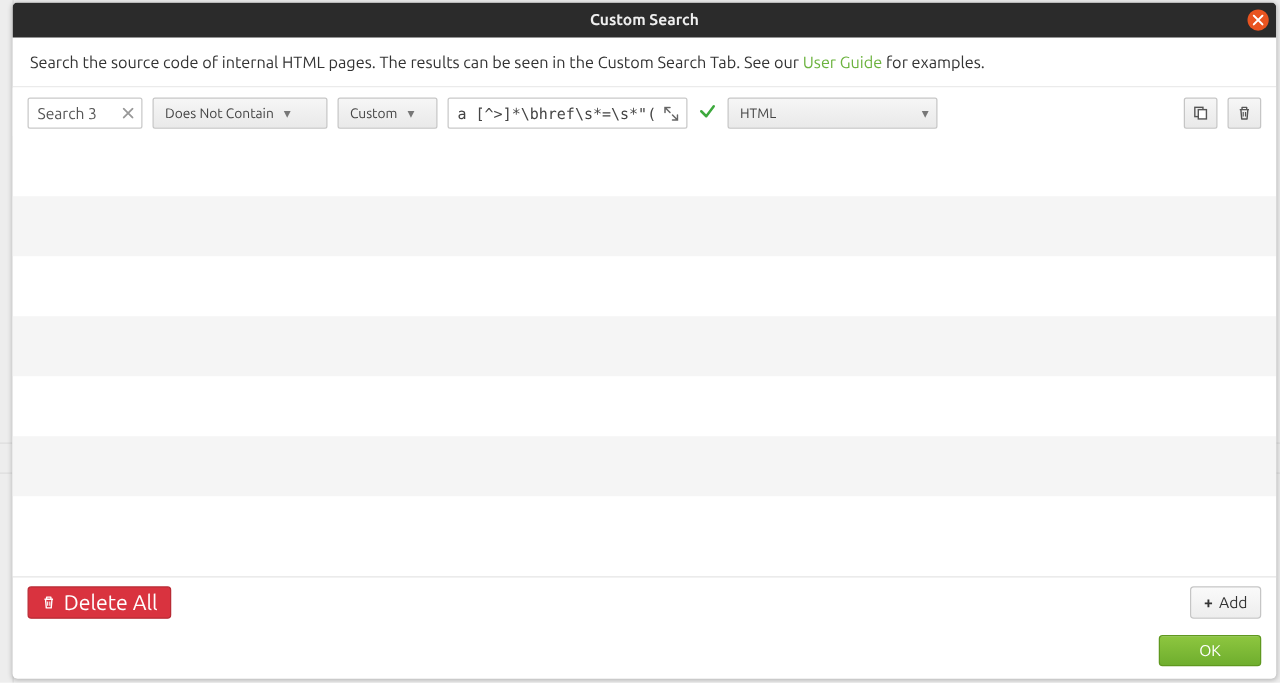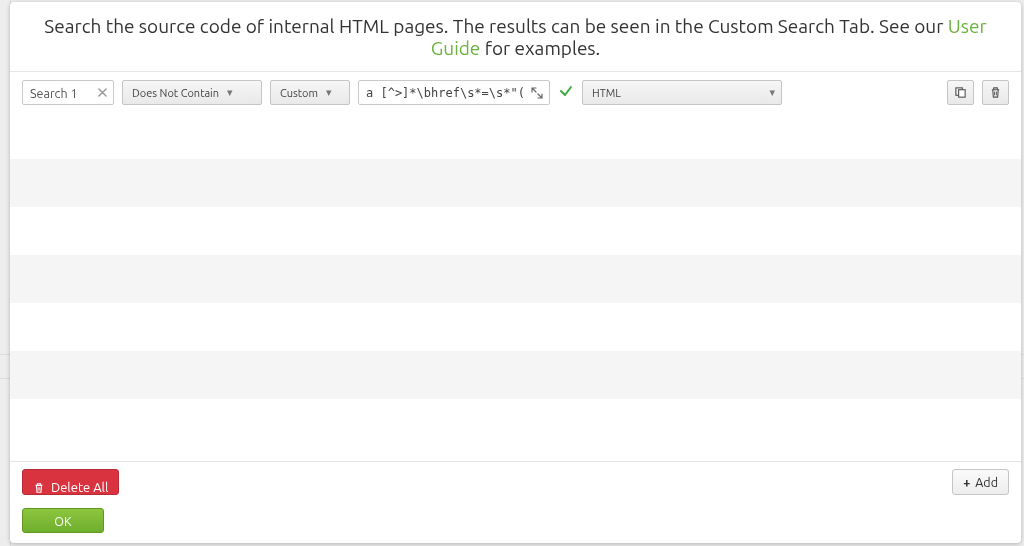--- a/index.html
+++ b/index.html
@@ -47,23 +47,22 @@
     border-radius: 50%;
     background: #e95420;
     display: flex; align-items: center; justify-content: center;
     cursor: pointer;
   }
   .titlebar .close svg { width: 9px; height: 9px; }
 
   .desc {
     padding: 13px 14px 12px 14px;
     color: #333;
-    font-size: 19px;
+    font-size: 13px;
     border-bottom: 1px solid #e5e5e5;
-    text-align: center;
   }
   .desc a { color: #6cb33f; text-decoration: none; }
 
   .row-area {
     flex: 1 1 auto;
     overflow: auto;
     background: #fff;
   }
 
   .search-row {
@@ -107,21 +106,21 @@
     padding: 0 6px 0 9px;
     gap: 8px;
     cursor: pointer;
     color:#444;
     font-size:11px;
   }
   .dropdown .dd-label { white-space: nowrap; }
   .dropdown .caret { color:#777; }
   .dd-contain { width: 140px; }
   .dd-regex   { width: 80px; }
-  .dd-html    { width: 200px; }
+  .dd-html    { width: 168px; }
 
   .pattern-field {
     display: flex;
     align-items: center;
     border: 1px solid #c9c9c9;
     border-radius: 2px;
     background: #fff;
     height: 25px;
     padding: 0 5px 0 7px;
     gap: 4px;
@@ -162,40 +161,41 @@
     align-items: center;
     gap: 8px;
   }
   .delete-all {
     background: #d9333f;
     color: #fff;
     border: 1px solid #b82b35;
     border-radius: 3px;
     height: 26px;
     padding: 0 10px;
-    display:flex; align-items:flex-end; gap:6px;
+    display:flex; align-items:center; gap:6px;
     cursor:pointer;
-    font-size:13px;
+    font-size:17px;
   }
   .delete-all svg { width:12px; height:12px; }
   .add-btn {
     background: linear-gradient(#fafafa,#ededed);
     border: 1px solid #c5c5c5;
     border-radius: 3px;
     height: 26px;
     padding: 0 10px;
     display:flex; align-items:center; gap:5px;
     cursor:pointer;
     color:#333;
     font-size:12.5px;
   }
 
   .ok-bar {
     padding: 6px 12px 10px 12px;
     display:flex;
+    justify-content:flex-end;
   }
   .ok-btn {
     width: 82px; height: 25px;
     background: linear-gradient(#8dc63f,#6fae2e);
     border: 1px solid #5f981f;
     color:#fff;
     border-radius: 3px;
     display:flex; align-items:center; justify-content:center;
     cursor:pointer;
     font-size:12.5px;
@@ -203,30 +203,38 @@
 </style>
 </head>
 <body>
 
 <div class="bg-line-v"></div>
 <div class="bg-line-h" style="top:354px"></div>
 <div class="bg-line-h" style="top:378px"></div>
 
 <div class="dialog">
 
+  <div class="titlebar">
+    <span>Custom Search</span>
+    <div class="close">
+      <svg viewBox="0 0 10 10">
+        <path d="M1 1 L9 9 M9 1 L1 9" stroke="#fff" stroke-width="1.6" stroke-linecap="round"></path>
+      </svg>
+    </div>
+  </div>
 
   <div class="desc">
     <span>Search the source code of internal HTML pages. The results can be seen in the Custom Search Tab. See our </span><a href="#">User Guide</a><span> for examples.</span>
   </div>
 
   <div class="row-area">
 
     <div class="search-row">
       <div class="name-field">
-        <span class="name-text">Search 1</span>
+        <span class="name-text">Search 3</span>
         <span class="clear">
           <svg viewBox="0 0 10 10">
               <path d="M1 1 L9 9 M9 1 L1 9" stroke="#999" stroke-width="1.6" stroke-linecap="round"></path>
             </svg>
         </span>
       </div>
 
       <div class="dropdown dd-contain">
         <span class="dd-label">Does Not Contain</span>
         <span class="caret">▾</span>

